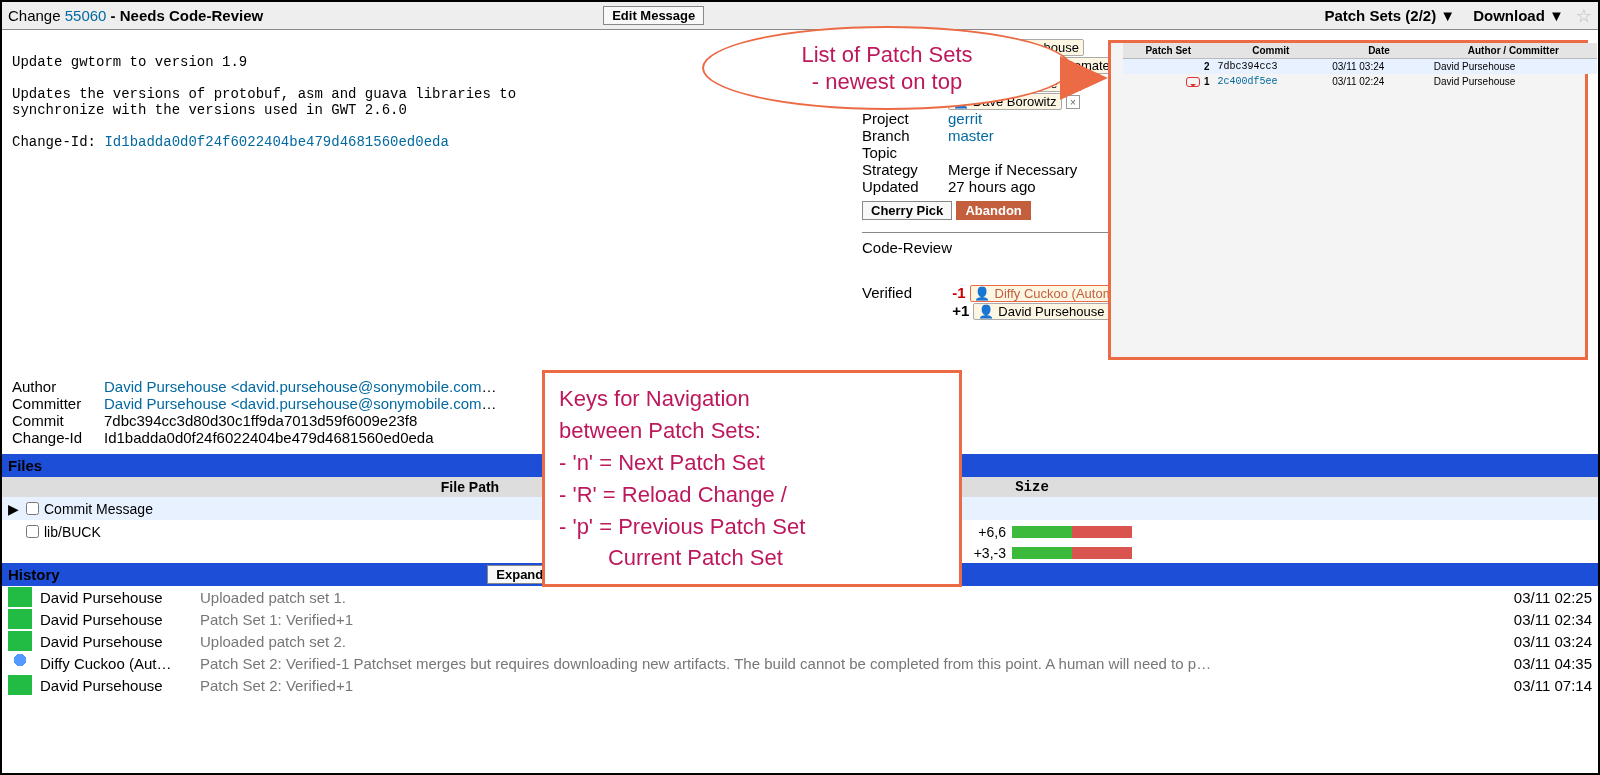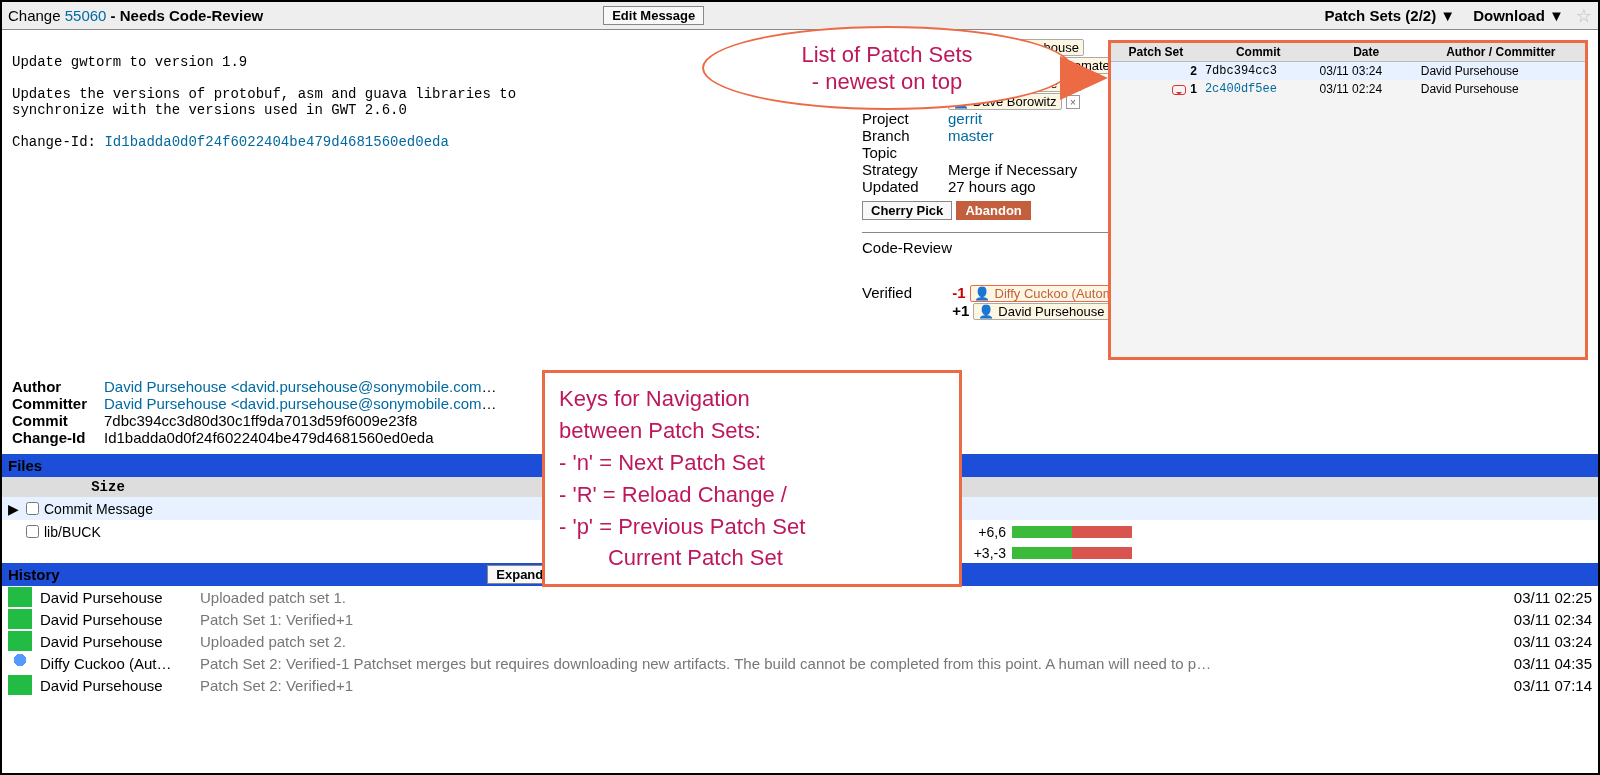--- a/index.html
+++ b/index.html
@@ -11,21 +11,21 @@
   .topbar .title .bold{font-weight:bold;}
   .topbar .spacer{flex:1;}
   .topbar .btn, .btn { background:#f8f8f8; border:1px solid #888; font-size:13px; padding:1px 8px; font-weight:bold; cursor:pointer;}
   .topbar .dd { font-weight:bold; margin-left:18px; cursor:pointer;}
   .star{ margin-left:12px; color:#bbb; font-size:18px;}
   .main{ display:flex;}
   .left{ width:760px; padding:8px 10px;}
   .right{ flex:1; padding:8px 10px; position:relative;}
   .commitmsg{ white-space:pre-wrap; height:340px;}
   .metaL { font-size:15px;}
-  .metaL .lbl{display:inline-block; width:92px;font-weight:bold;}
+  .metaL .lbl{display:inline-block; width:92px;}
   .metaR { margin-left:90px; font-size:15px;}
   .metaR .lbl{display:inline-block; width:86px;}
   .chip{ display:inline-block; border:1px solid #aaa; background:#fdf6e3; padding:0 4px; font-size:13px; border-radius:2px;}
   .xsq{ display:inline-block; width:14px; height:14px; border:1px solid #999; text-align:center; font-size:10px; line-height:13px; color:#666; vertical-align:middle;}
   .actionrow{margin-top:6px;}
   .abandon{ background:#c35f3d; color:#fff; border:1px solid #c35f3d; font-size:13px; padding:1px 8px; font-weight:bold; cursor:pointer;}
   hr.sep{ border:none; border-top:1px solid #888; margin:12px 0 6px 90px;}
   .revname{ color:#c35f3d;}
   .section-head{ background:#1d4ed8; font-weight:bold; padding:2px 6px; display:flex; align-items:center; font-size:15px;}
   .section-head .gap{flex:1;}
@@ -42,21 +42,21 @@
   .filerow .bar .g{background:#3cba3c; height:100%;}
   .filerow .bar .r{background:#d9534f; height:100%;}
   .histrow{ display:flex; align-items:center; padding:1px 6px; font-size:15px;}
   .histrow .av{ width:24px; height:20px; background:#2b4; margin-right:8px;}
   .histrow .av.bot{ background:radial-gradient(circle at 50% 35%, #59f 35%, #fff 36%);}
   .histrow .who{ width:160px; overflow:hidden; white-space:nowrap; text-overflow:ellipsis;}
   .histrow .msg{ flex:1; color:#777; overflow:hidden; white-space:nowrap; text-overflow:ellipsis;}
   .histrow .dt{ width:120px; text-align:right;}
   
   .ps-panel{ position:absolute; top:38px; right:10px; width:480px; height:320px; background:#f4f4f4; border:3px solid #ec6a44; z-index:5;}
-  .ps-panel table{ width:100%; border-collapse:collapse; font-size:12px;}
+  .ps-panel table{ width:100%; border-collapse:collapse; font-size:10px;margin-left:12px;}
   .ps-panel th{ background:#e4e4e4; font-weight:bold; padding:2px 4px; border-bottom:1px solid #bbb;}
   .ps-panel td{ padding:2px 4px; white-space:nowrap;}
   .ps-panel tr.sel{ background:#e7f1ff;}
   .ps-panel .num{ text-align:right; font-weight:bold;}
   .ps-panel .cicon{ display:inline-block; width:14px; height:10px; border:1px solid #d33; border-radius:3px; position:relative; margin-right:4px; vertical-align:middle;}
   .ps-panel .cicon:after{content:""; position:absolute; left:3px; bottom:-4px; border:3px solid transparent; border-top-color:#d33;}
   
   .callout{ position:absolute; color:#be185d; font-size:22px; z-index:8;}
   .callout.bubble{ top:24px; left:700px; width:370px; height:84px; border:2px solid #ec6a44; border-radius:50%; background:#fff; display:flex; flex-direction:column; justify-content:center; align-items:center; text-align:center; line-height:1.25;}
   .bubble-tail{position:absolute; top:58px; left:1062px; width:0; height:0; border-top:18px solid transparent; border-bottom:18px solid transparent; border-left:42px solid #fff; z-index:9;}
@@ -128,20 +128,21 @@
 </div>
 
 <div class="section-head">
   <span>Files</span>
     <span class="gap"></span>
   <button class="btn" style="margin-right:6px">Open All</button>
   <span style="font-size:12px;">Diff a…</span>
   <span style="width:700px"></span>
 </div>
 <div class="filehdr">
+    <span class="fp">File Path</span>
     <span class="sz">Size</span>
     <span style="width:460px"></span>
   </div>
 <div class="filerow cur">
   <span class="tri">▶</span>
   <span class="cb"><input type="checkbox" style=""></span>
   <span class="name">Commit Message</span>
   <span class="delta"></span>
     <span class="bar"></span>
     <span style="width:460px"></span>

